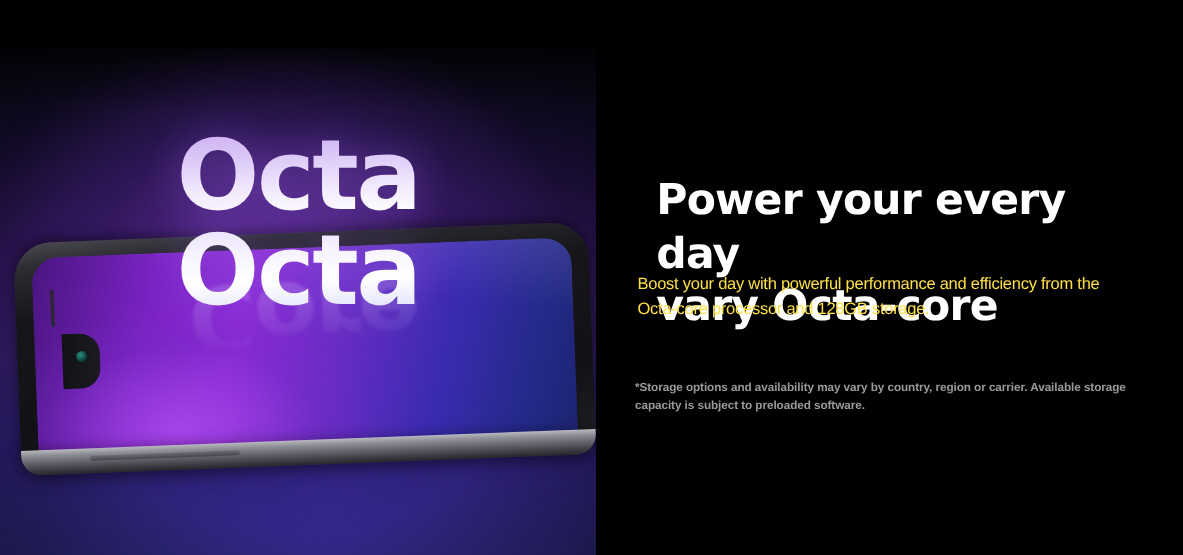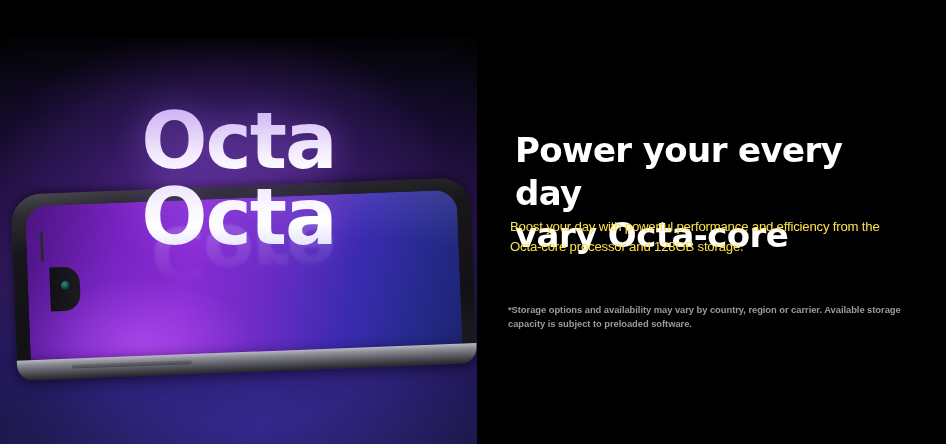--- a/index.html
+++ b/index.html
@@ -205,21 +205,21 @@
     width: 469px;
     height: 444px;
     background: #000000;
   }
 
   .headline {
     position: absolute;
     left: 31px;
     top: 122px;
     width: 400px;
-    margin: 7px;
+    margin: 17px;
     font-family: "DejaVu Sans", sans-serif;
     font-weight: 700;
     font-size: 34px;
     line-height: 1.25;
     letter-spacing: -0.6px;
     color: #ffffff;
   }
   .headline-line { display: block; }
 
   .body-copy {

